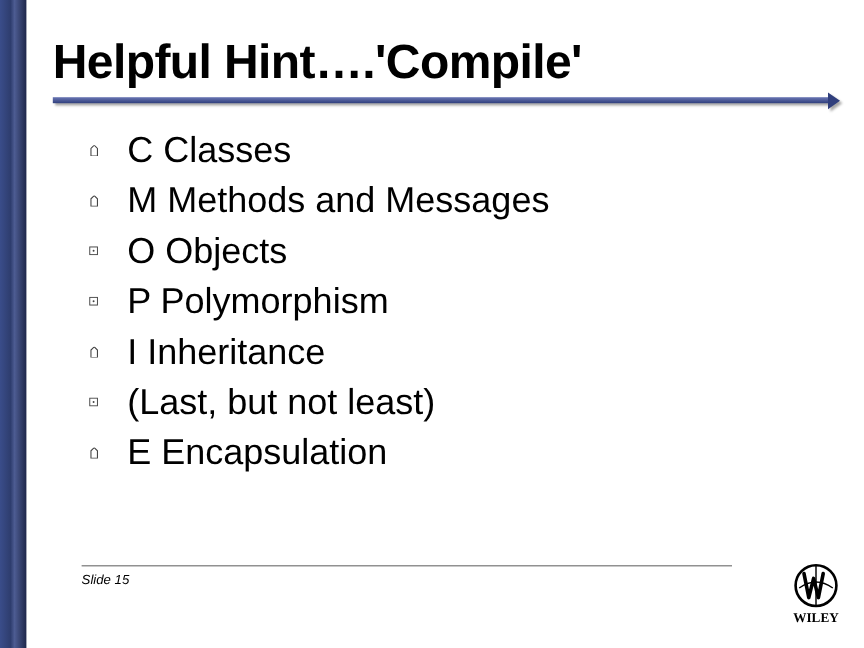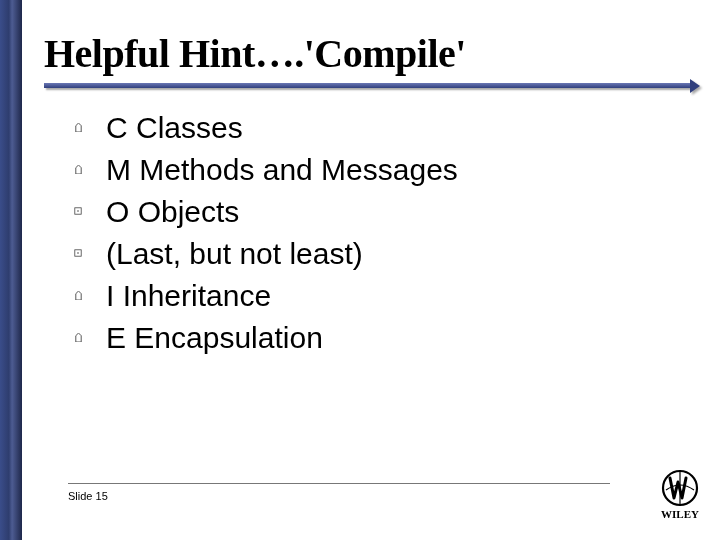--- a/index.html
+++ b/index.html
@@ -23,21 +23,21 @@
   .content {
     position: absolute;
     left: 22px;
     top: 0;
     right: 0;
     bottom: 0;
     box-sizing: border-box;
     padding: 18px 22px 0 22px;
   }
   .title {
-    font-family: Liberation Serif, serif;
+    font-family: Liberation Sans, sans-serif;
     font-weight: 700;
     font-size: 40px;
     color: #000;
     letter-spacing: -0.5px;
     margin: 12px 0 6px 0;
   }
   .rule-wrap {
     position: relative;
     height: 10px;
     margin-bottom: 18px;
@@ -85,21 +85,22 @@
   .bullet svg { display:block; }
   .item-text {
     font-family: Verdana, Geneva, sans-serif;
     font-size: 30px;
     color: #000;
   }
   .footer {
     position: absolute;
     left: 68px;
     right: 110px;
-    bottom: 38px;
+    bottom: 50px;
+    font-style: italic;
   }
   .foot-rule {
     height: 1px;
     background: #777;
     margin-bottom: 6px;
   }
   .slide-label {
     font-family: Verdana, Geneva, sans-serif;
     font-size: 11px;
     color: #000;
@@ -149,38 +150,47 @@
     <div class="item">
       <span class="bullet">
         <svg width="8" height="8" viewBox="0 0 10 10">
             <rect x="1" y="1" width="8" height="8" fill="none" stroke="#444" stroke-width="1"></rect>
             <circle cx="5" cy="5" r="1" fill="#444"></circle>
           </svg>
       </span>
       <span class="item-text">O Objects</span>
     </div>
 
-
     <div class="item">
       <span class="bullet">
         <svg width="8" height="8" viewBox="0 0 10 10">
             <rect x="1" y="1" width="8" height="8" fill="none" stroke="#444" stroke-width="1"></rect>
             <circle cx="5" cy="5" r="1" fill="#444"></circle>
           </svg>
       </span>
+      <span class="item-text">P Polymorphism</span>
+    </div>
+
+    <div class="item">
+      <span class="bullet">
+        <svg width="9" height="9" viewBox="0 0 10 10">
+            <path d="M5 0 L2 3 L2 10 L8 10 L8 3 Z" fill="none" stroke="#444" stroke-width="1"></path>
+          </svg>
+      </span>
+      <span class="item-text">I Inheritance</span>
+    </div>
+
+    <div class="item">
+      <span class="bullet">
+        <svg width="8" height="8" viewBox="0 0 10 10">
+            <rect x="1" y="1" width="8" height="8" fill="none" stroke="#444" stroke-width="1"></rect>
+            <circle cx="5" cy="5" r="1" fill="#444"></circle>
+          </svg>
+      </span>
       <span class="item-text">(Last, but not least)</span>
-    </div>
-
-    <div class="item">
-      <span class="bullet">
-        <svg width="9" height="9" viewBox="0 0 10 10">
-            <path d="M5 0 L2 3 L2 10 L8 10 L8 3 Z" fill="none" stroke="#444" stroke-width="1"></path>
-          </svg>
-      </span>
-      <span class="item-text">I Inheritance</span>
     </div>
 
     <div class="item">
       <span class="bullet">
         <svg width="9" height="9" viewBox="0 0 10 10">
             <path d="M5 0 L2 3 L2 10 L8 10 L8 3 Z" fill="none" stroke="#444" stroke-width="1"></path>
           </svg>
       </span>
       <span class="item-text">E Encapsulation</span>
     </div>

